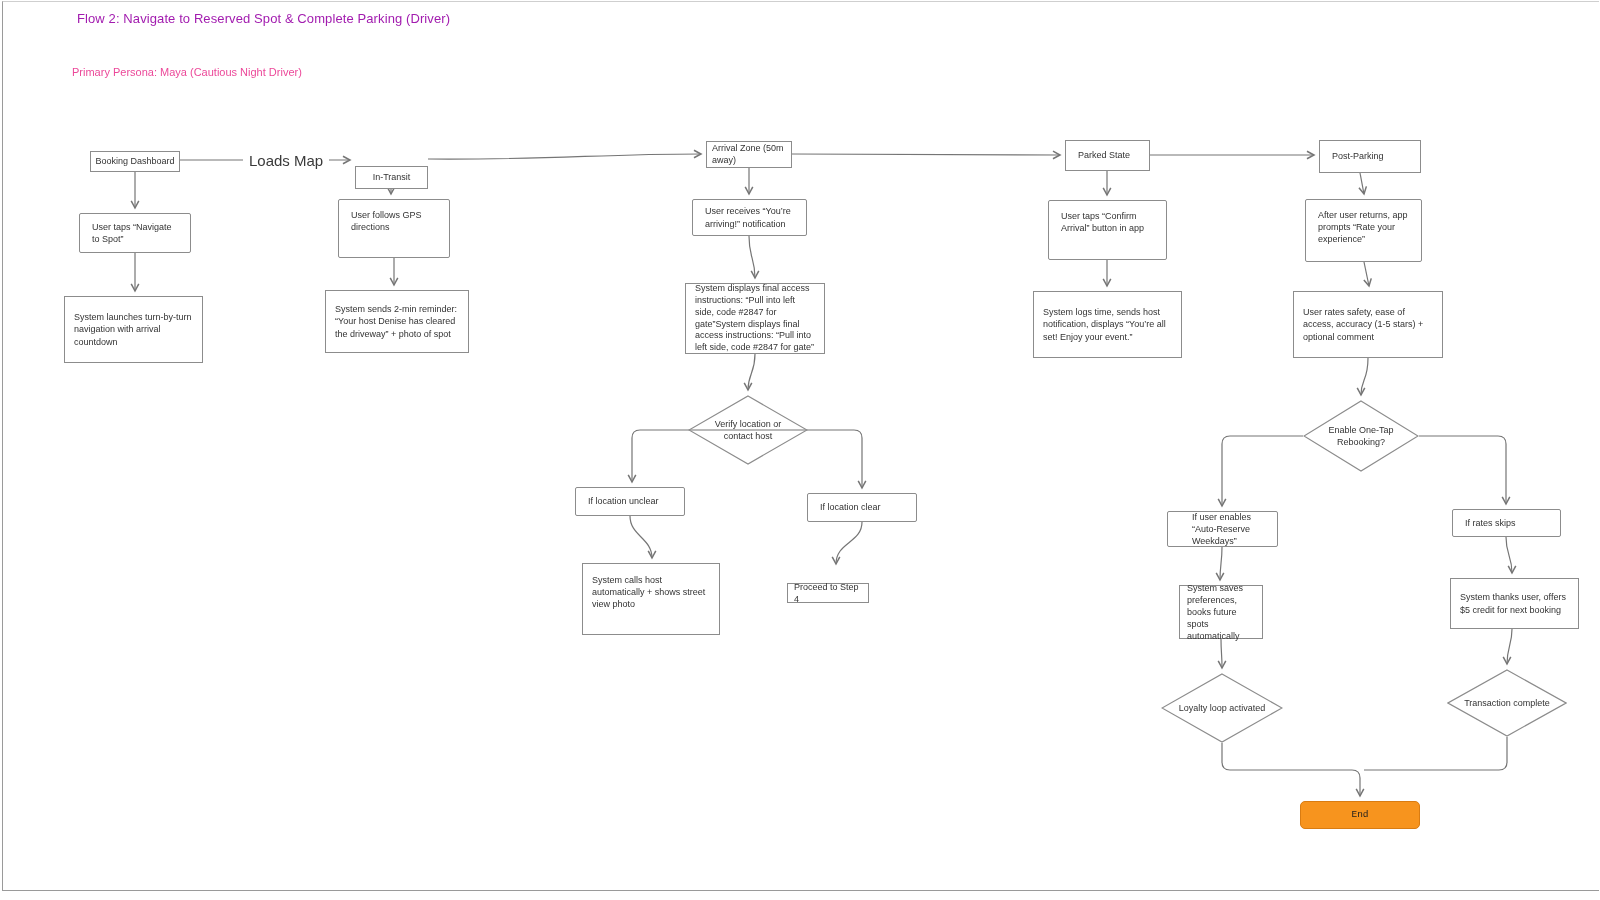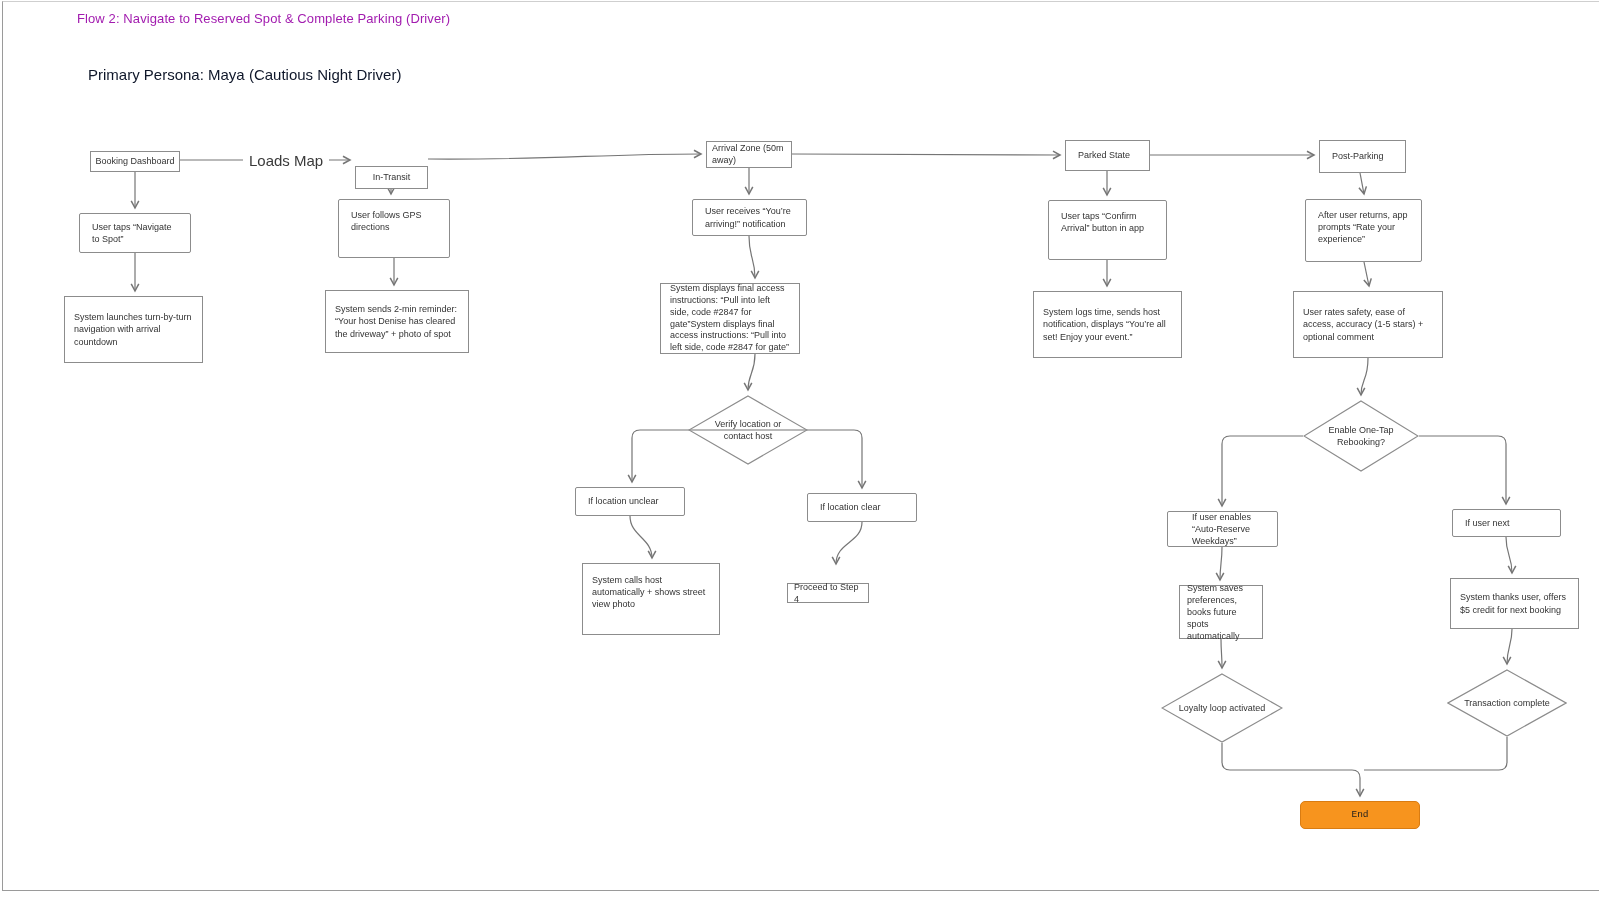--- a/index.html
+++ b/index.html
@@ -6,21 +6,21 @@
   .stage {
     position:relative; width:1600px; height:900px; overflow:hidden;
     font-family:"Liberation Sans", sans-serif; background:#fff;
   }
   .frame {
     position:absolute; left:2px; top:1px; width:1596px; height:888px;
     border-left:1px solid #9a9a9a; border-top:1px solid #cfcfcf; border-bottom:1px solid #9a9a9a;
     z-index:0; pointer-events:none;
   }
   .title { position:absolute; left:77px; top:11px; font-size:13px; font-weight:500; color:#a21caf; letter-spacing:.1px; }
-  .subtitle { position:absolute; left:88px; top:66px; font-size:15px; color:#0f172a; }
+  .subtitle { position:absolute; left:72px; top:66px; font-size:11px; color:#ec4899; }
   svg.edges { position:absolute; left:0; top:0; z-index:1; }
   .edge-label {
     position:absolute; z-index:2; background:#fff; padding:0 6px;
     font-size:15px; color:#3a3a3a; white-space:nowrap;
   }
   .node {
     position:absolute; z-index:2; box-sizing:border-box; display:flex; align-items:center;
     font-size:9px; line-height:1.35; color:#333; background:#fff; border:1px solid #8c8c8c;
   }
   .state  { justify-content:center; text-align:center; padding:2px 4px; }
@@ -84,31 +84,31 @@
       <path d="M1507,737 L1507,762 Q1507,770 1499,770 L1364,770"></path>
     </g>
   </svg>
 
   <span class="edge-label" style="left:243px; top:152px;">Loads Map</span>
 
   <div class="node state" style="left:90px; top:151px; width:90px; height:21px;">Booking Dashboard</div>
   <div class="node state" style="left:355px; top:148px; width:73px; height:23px;margin-top:18px;">In-Transit</div>
   <div class="node state leftal" style="left:706px; top:141px; width:86px; height:27px;">Arrival Zone (50m away)</div>
   <div class="node state padded" style="left:1065px; top:140px; width:85px; height:31px;">Parked State</div>
-  <div class="node state padded" style="left:1319px; top:140px; width:87px; height:33px;">Post-Parking</div>
+  <div class="node state padded" style="left:1319px; top:140px; width:102px; height:33px;">Post-Parking</div>
 
   <div class="node action" style="left:79px; top:213px; width:112px; height:40px;">User taps “Navigate to Spot”</div>
   <div class="node action top" style="left:338px; top:199px; width:112px; height:59px;">User follows GPS directions</div>
   <div class="node action" style="left:692px; top:199px; width:115px; height:37px;">User receives “You’re arriving!” notification</div>
   <div class="node action top" style="left:1048px; top:200px; width:119px; height:60px;">User taps “Confirm Arrival” button in app</div>
   <div class="node action top" style="left:1305px; top:199px; width:117px; height:63px;">After user returns, app prompts “Rate your experience”</div>
 
   <div class="node system" style="left:64px; top:296px; width:139px; height:67px;">System launches turn-by-turn navigation with arrival countdown</div>
   <div class="node system" style="left:325px; top:290px; width:144px; height:63px;">System sends 2-min reminder: “Your host Denise has cleared the driveway” + photo of spot</div>
-  <div class="node system" style="left:660px; top:283px; width:140px; height:71px; line-height:1.3;">System displays final access instructions: “Pull into left side, code #2847 for gate”System displays final access instructions: “Pull into left side, code #2847 for gate”</div>
+  <div class="node system" style="left:685px; top:283px; width:140px; height:71px; line-height:1.3;">System displays final access instructions: “Pull into left side, code #2847 for gate”System displays final access instructions: “Pull into left side, code #2847 for gate”</div>
   <div class="node system" style="left:1033px; top:291px; width:149px; height:67px;">System logs time, sends host notification, displays “You’re all set! Enjoy your event.”</div>
   <div class="node system" style="left:1293px; top:291px; width:150px; height:67px;">User rates safety, ease of access, accuracy (1-5 stars) + optional comment</div>
 
   <div class="node decision" style="left:688px; top:395px; width:120px; height:70px;">
     <svg width="120" height="70">
         <polygon points="60,1 119,35 60,69 1,35" fill="none" stroke="#8c8c8c" stroke-width="1.2"></polygon>
       </svg>
     <span class="dtext">Verify location or contact host</span>
   </div>
   <div class="node action" style="left:575px; top:487px; width:110px; height:29px;">If location unclear</div>
@@ -116,21 +116,21 @@
   <div class="node system top" style="left:582px; top:563px; width:138px; height:72px;">System calls host automatically + shows street view photo</div>
   <div class="node system" style="left:787px; top:569px; width:82px; height:20px; padding:2px 6px;margin-top:14px;">Proceed to Step 4</div>
 
   <div class="node decision" style="left:1303px; top:400px; width:116px; height:72px;">
     <svg width="116" height="72">
         <polygon points="58,1 115,36 58,71 1,36" fill="#fff" stroke="#8c8c8c" stroke-width="1.2"></polygon>
       </svg>
     <span class="dtext">Enable One-Tap Rebooking?</span>
   </div>
   <div class="node action" style="left:1167px; top:511px; width:111px; height:36px;padding-left:24px;">If user enables “Auto-Reserve Weekdays”</div>
-  <div class="node action" style="left:1452px; top:509px; width:109px; height:28px;">If user next</div>
+  <div class="node action" style="left:1452px; top:509px; width:109px; height:28px;">If rates skips</div>
   <div class="node system" style="left:1179px; top:585px; width:84px; height:54px; padding:2px 7px;">System saves preferences, books future spots automatically</div>
   <div class="node system" style="left:1450px; top:578px; width:129px; height:51px;">System thanks user, offers $5 credit for next booking</div>
 
   <div class="node decision" style="left:1161px; top:673px; width:122px; height:70px;">
     <svg width="122" height="70">
         <polygon points="61,1 121,35 61,69 1,35" fill="#fff" stroke="#8c8c8c" stroke-width="1.2"></polygon>
       </svg>
     <span class="dtext">Loyalty loop activated</span>
   </div>
   <div class="node decision" style="left:1447px; top:669px; width:120px; height:68px;">

